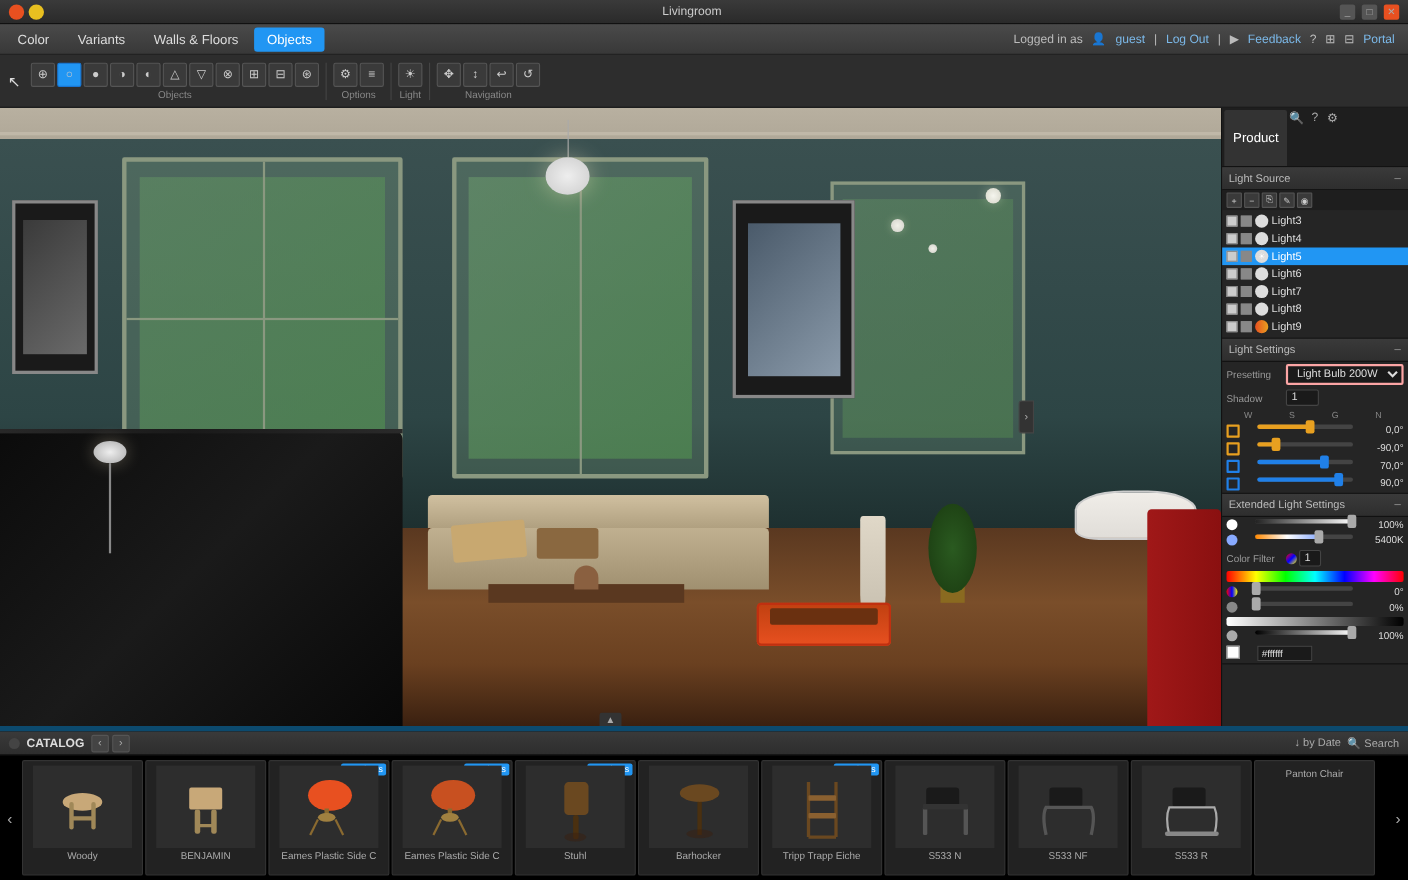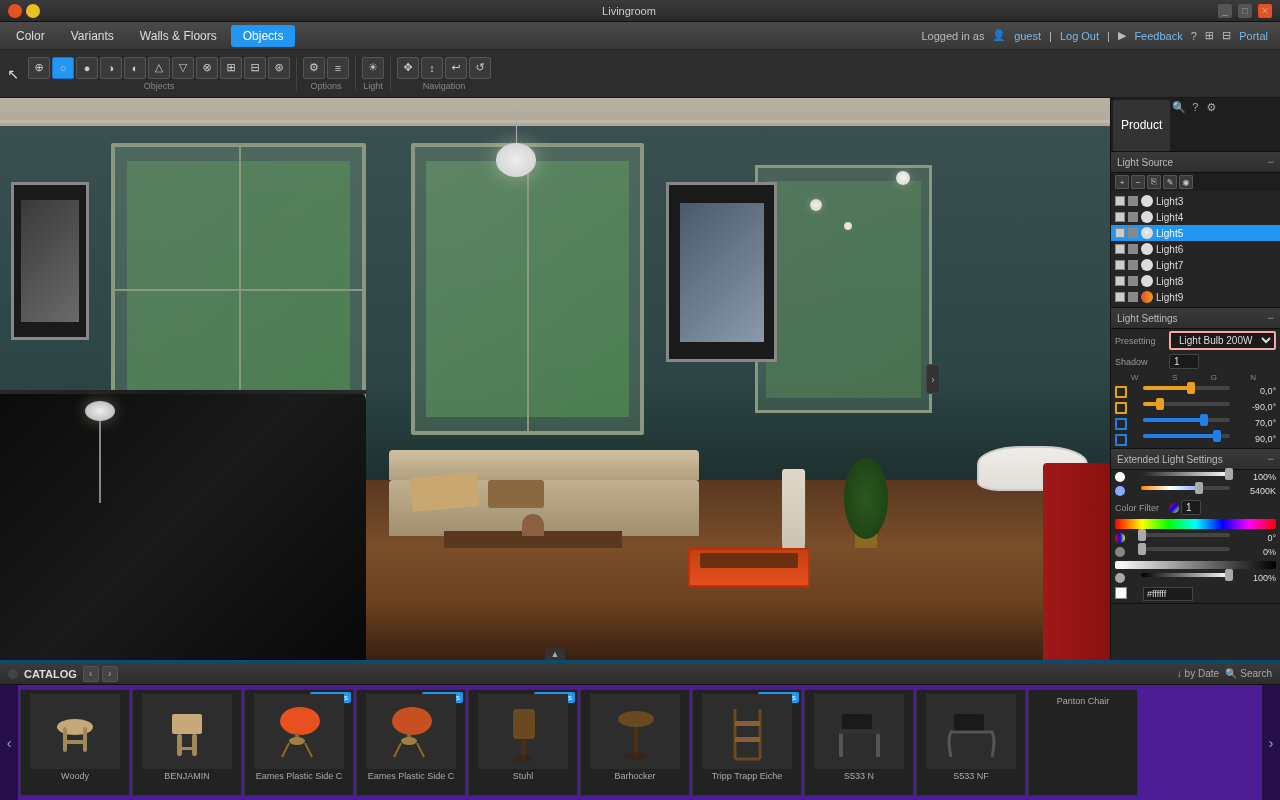--- a/index.html
+++ b/index.html
@@ -239,22 +239,22 @@
       display: flex; align-items: center; justify-content: center;
       cursor: pointer;
       color: #aaa;
       font-size: 10px;
       z-index: 10;
     }
 
     
     #catalog {
       height: 140px;
-      background: #4c1d95;
-      border-top: 3px solid #0c4a6e;
+      background: #000000;
+      border-top: 5px solid #0c4a6e;
       display: flex;
       flex-direction: column;
     }
     .catalog-header {
       height: 22px;
       background: linear-gradient(to bottom, #3a3a3a, #2d2d2d);
       display: flex;
       align-items: center;
       padding: 0 8px;
       gap: 6px;
@@ -894,20 +894,30 @@
         <div class="catalog-item">
           <div class="catalog-thumb">
             <svg width="65" height="65" viewBox="0 0 65 65">
               <rect x="15" y="15" width="30" height="18" fill="#1a1a1a" rx="3"></rect>
               <path d="M12 58 Q8 40 12 33 L53 33 Q57 40 53 58" fill="none" stroke="#555" stroke-width="3"></path>
             </svg>
           </div>
           <span class="catalog-name">S533 NF</span>
         </div>
 
+        <div class="catalog-item">
+          <div class="catalog-thumb">
+            <svg width="65" height="65" viewBox="0 0 65 65">
+              <rect x="15" y="15" width="30" height="18" fill="#1a1a1a" rx="3"></rect>
+              <path d="M12 58 Q8 42 12 33 L53 33 Q57 42 53 58" fill="none" stroke="#aaa" stroke-width="2"></path>
+              <rect x="8" y="55" width="49" height="4" fill="#888" rx="2"></rect>
+            </svg>
+          </div>
+          <span class="catalog-name">S533 R</span>
+        </div>
 
         <div class="catalog-item">
 
           <span class="catalog-name">Panton Chair</span>
         </div>
 
       </div>
       <div class="catalog-next">›</div>
     </div>
   </div>

